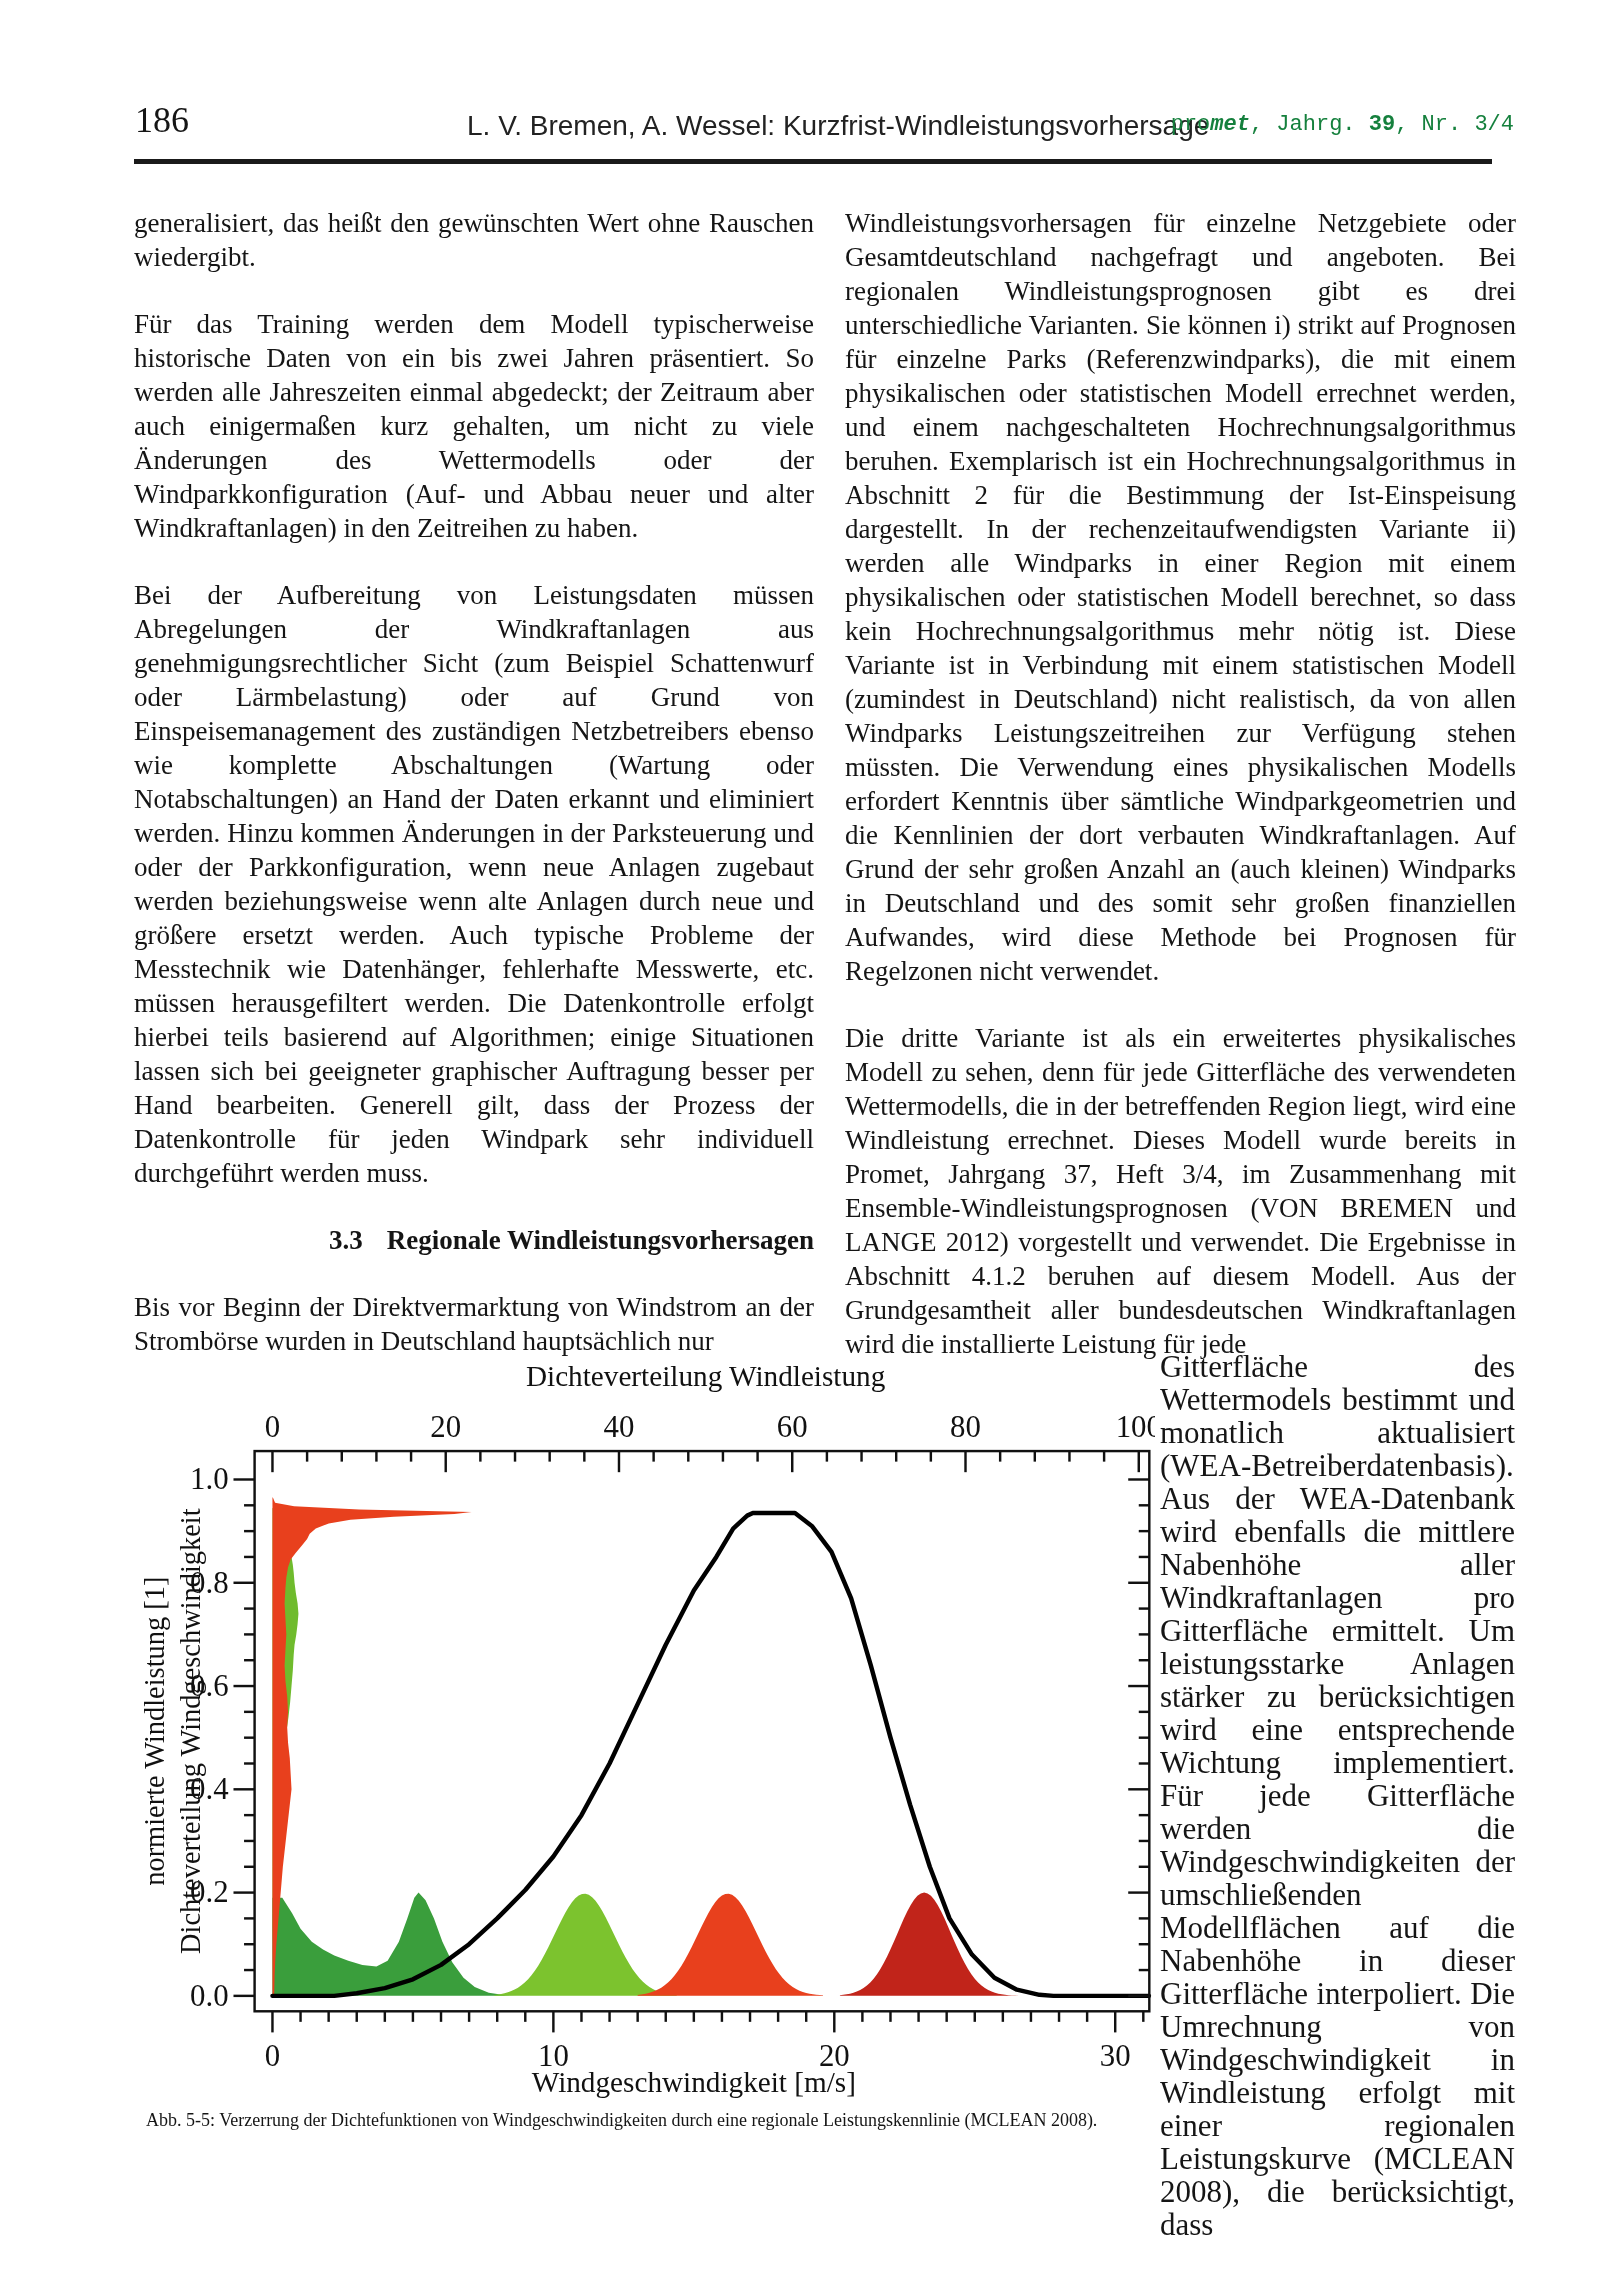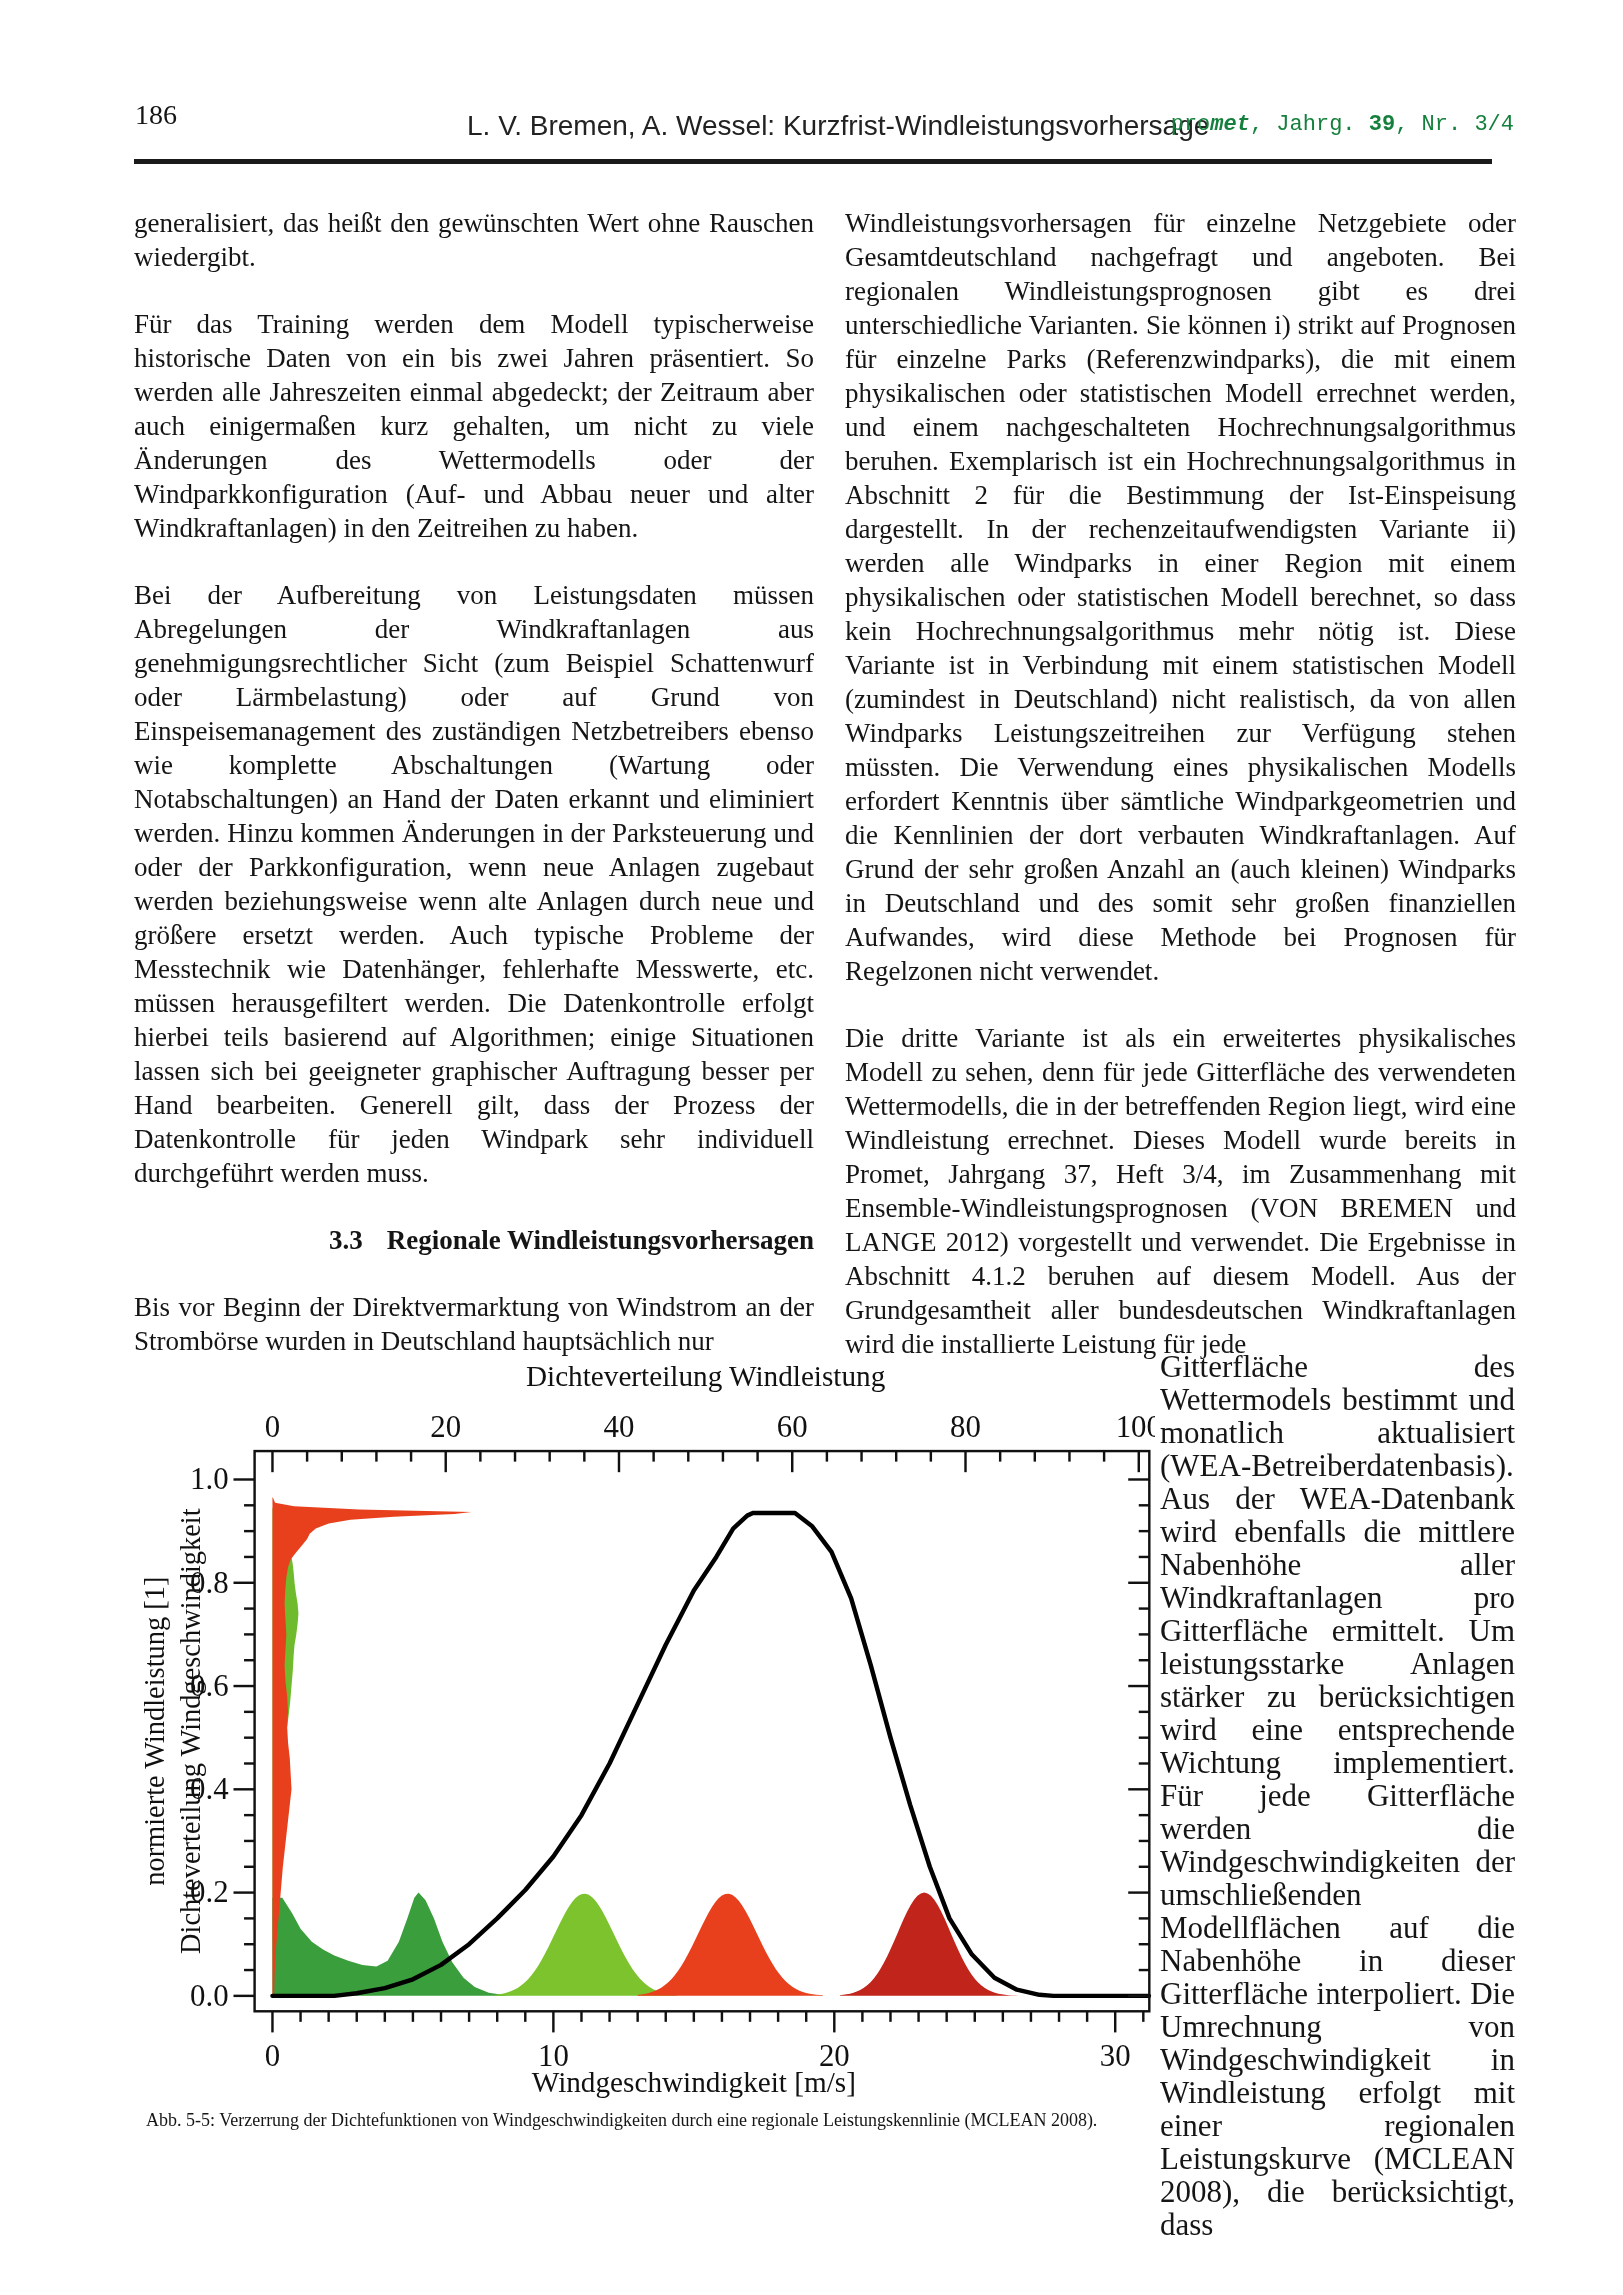--- a/index.html
+++ b/index.html
@@ -1,19 +1,19 @@
 <!DOCTYPE html>
 <html lang="de" style="font-size:13px"><head>
 <meta charset="utf-8">
 <style>
   html,body{margin:0;padding:0;}
   body{width:1624px;height:2295px;background:#ffffff;position:relative;
        font-family:"Liberation Serif","DejaVu Serif",serif;color:#151515;}
   .abs{position:absolute;}
-  .pagenum{left:135px;top:99px;font-size:28px;}
+  .pagenum{left:135px;top:99px;font-size:36px;}
   .head-center{left:467px;top:110px;font-size:28px;font-family:Liberation Sans, sans-serif;color:#222;}
   .head-right{top:112px;right:110px;font-size:22px;font-family:Liberation Mono, monospace;color:#15803d;}
   .head-right .bi{font-weight:bold;font-style:italic;}
   .head-right .b{font-weight:bold;}
   .rule{left:134px;top:159px;width:1358px;height:4.9px;background:#1a1a1a;}
   .col{font-size:27px;line-height:34px;text-align:justify;hyphens:auto;}
   .col p{margin:0 0 33px 0;padding:0;}
   .col p:last-child{margin-bottom:0;}
   .col-left{left:134px;top:206px;width:680px;}
   .col-right{left:845px;top:206px;width:671px;}

